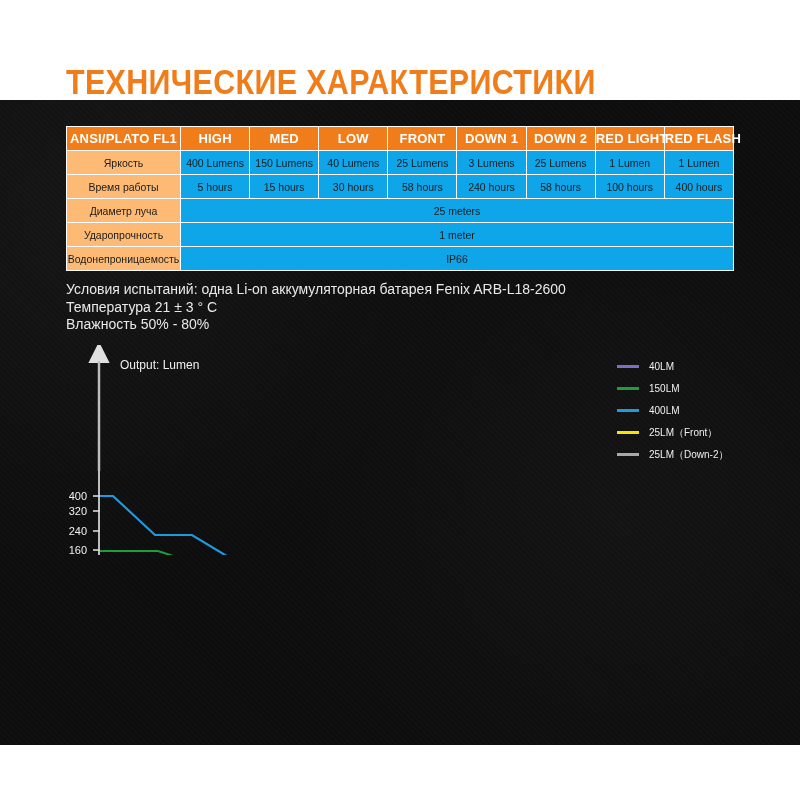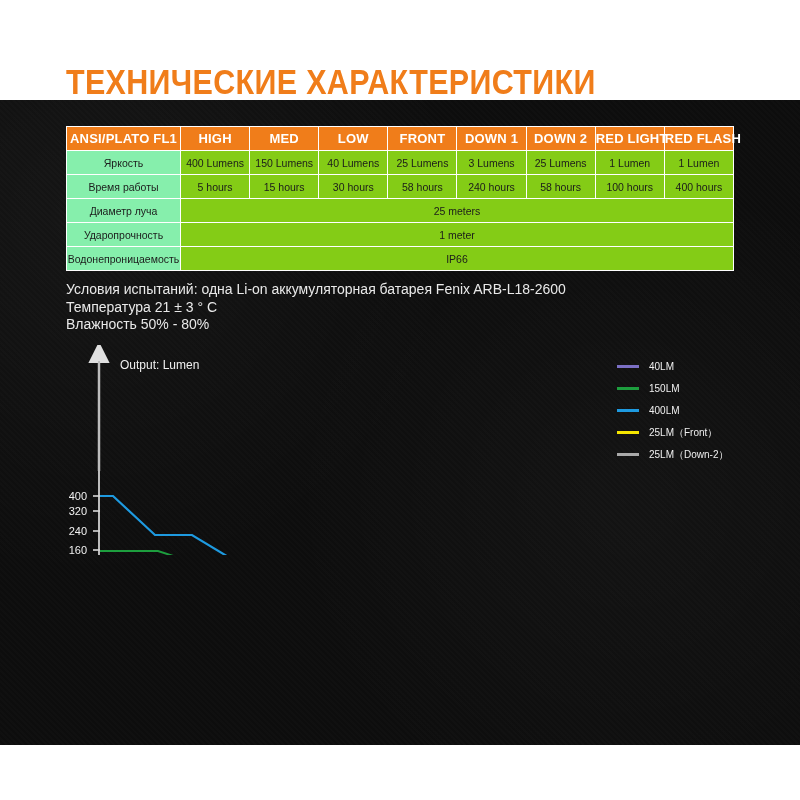--- a/index.html
+++ b/index.html
@@ -23,24 +23,24 @@
          font-size:35px;letter-spacing:.4px;font-weight:bold;
          font-family:"Liberation Sans Narrow","Liberation Sans",sans-serif;
          transform:scaleX(.87);transform-origin:left center;white-space:nowrap;}
 
   
   #spec-table{position:absolute;left:66px;top:126px;width:668px;
               border-collapse:collapse;table-layout:fixed;}
   #spec-table th,#spec-table td{
       border:1px solid #ffffff;padding:0;height:23px;
       font-size:10.5px;text-align:center;vertical-align:middle;
-      color:#1b1b1b;background:#84cc16;font-weight:normal;white-space:nowrap;}
+      color:#1b1b1b;background:#0ea5e9;font-weight:normal;white-space:nowrap;}
   #spec-table thead th{background:#f07d1a;color:#ffffff;font-weight:bold;
       font-size:13px;letter-spacing:.2px;}
-  #spec-table tbody td.rowhdr{background:#86efac;color:#1b1b1b;}
+  #spec-table tbody td.rowhdr{background:#fdba74;color:#1b1b1b;}
   #spec-table col.c0{width:114px;}
   #spec-table col.cx{width:69.1px;}
 
   
   #notes{position:absolute;left:66px;top:281px;color:#e9e9e9;
          font-size:14px;line-height:17.5px;white-space:pre-line;}
 
   
   #chart{position:absolute;left:0;top:345px;width:800px;height:210px;}
   #chart svg{display:block;}

